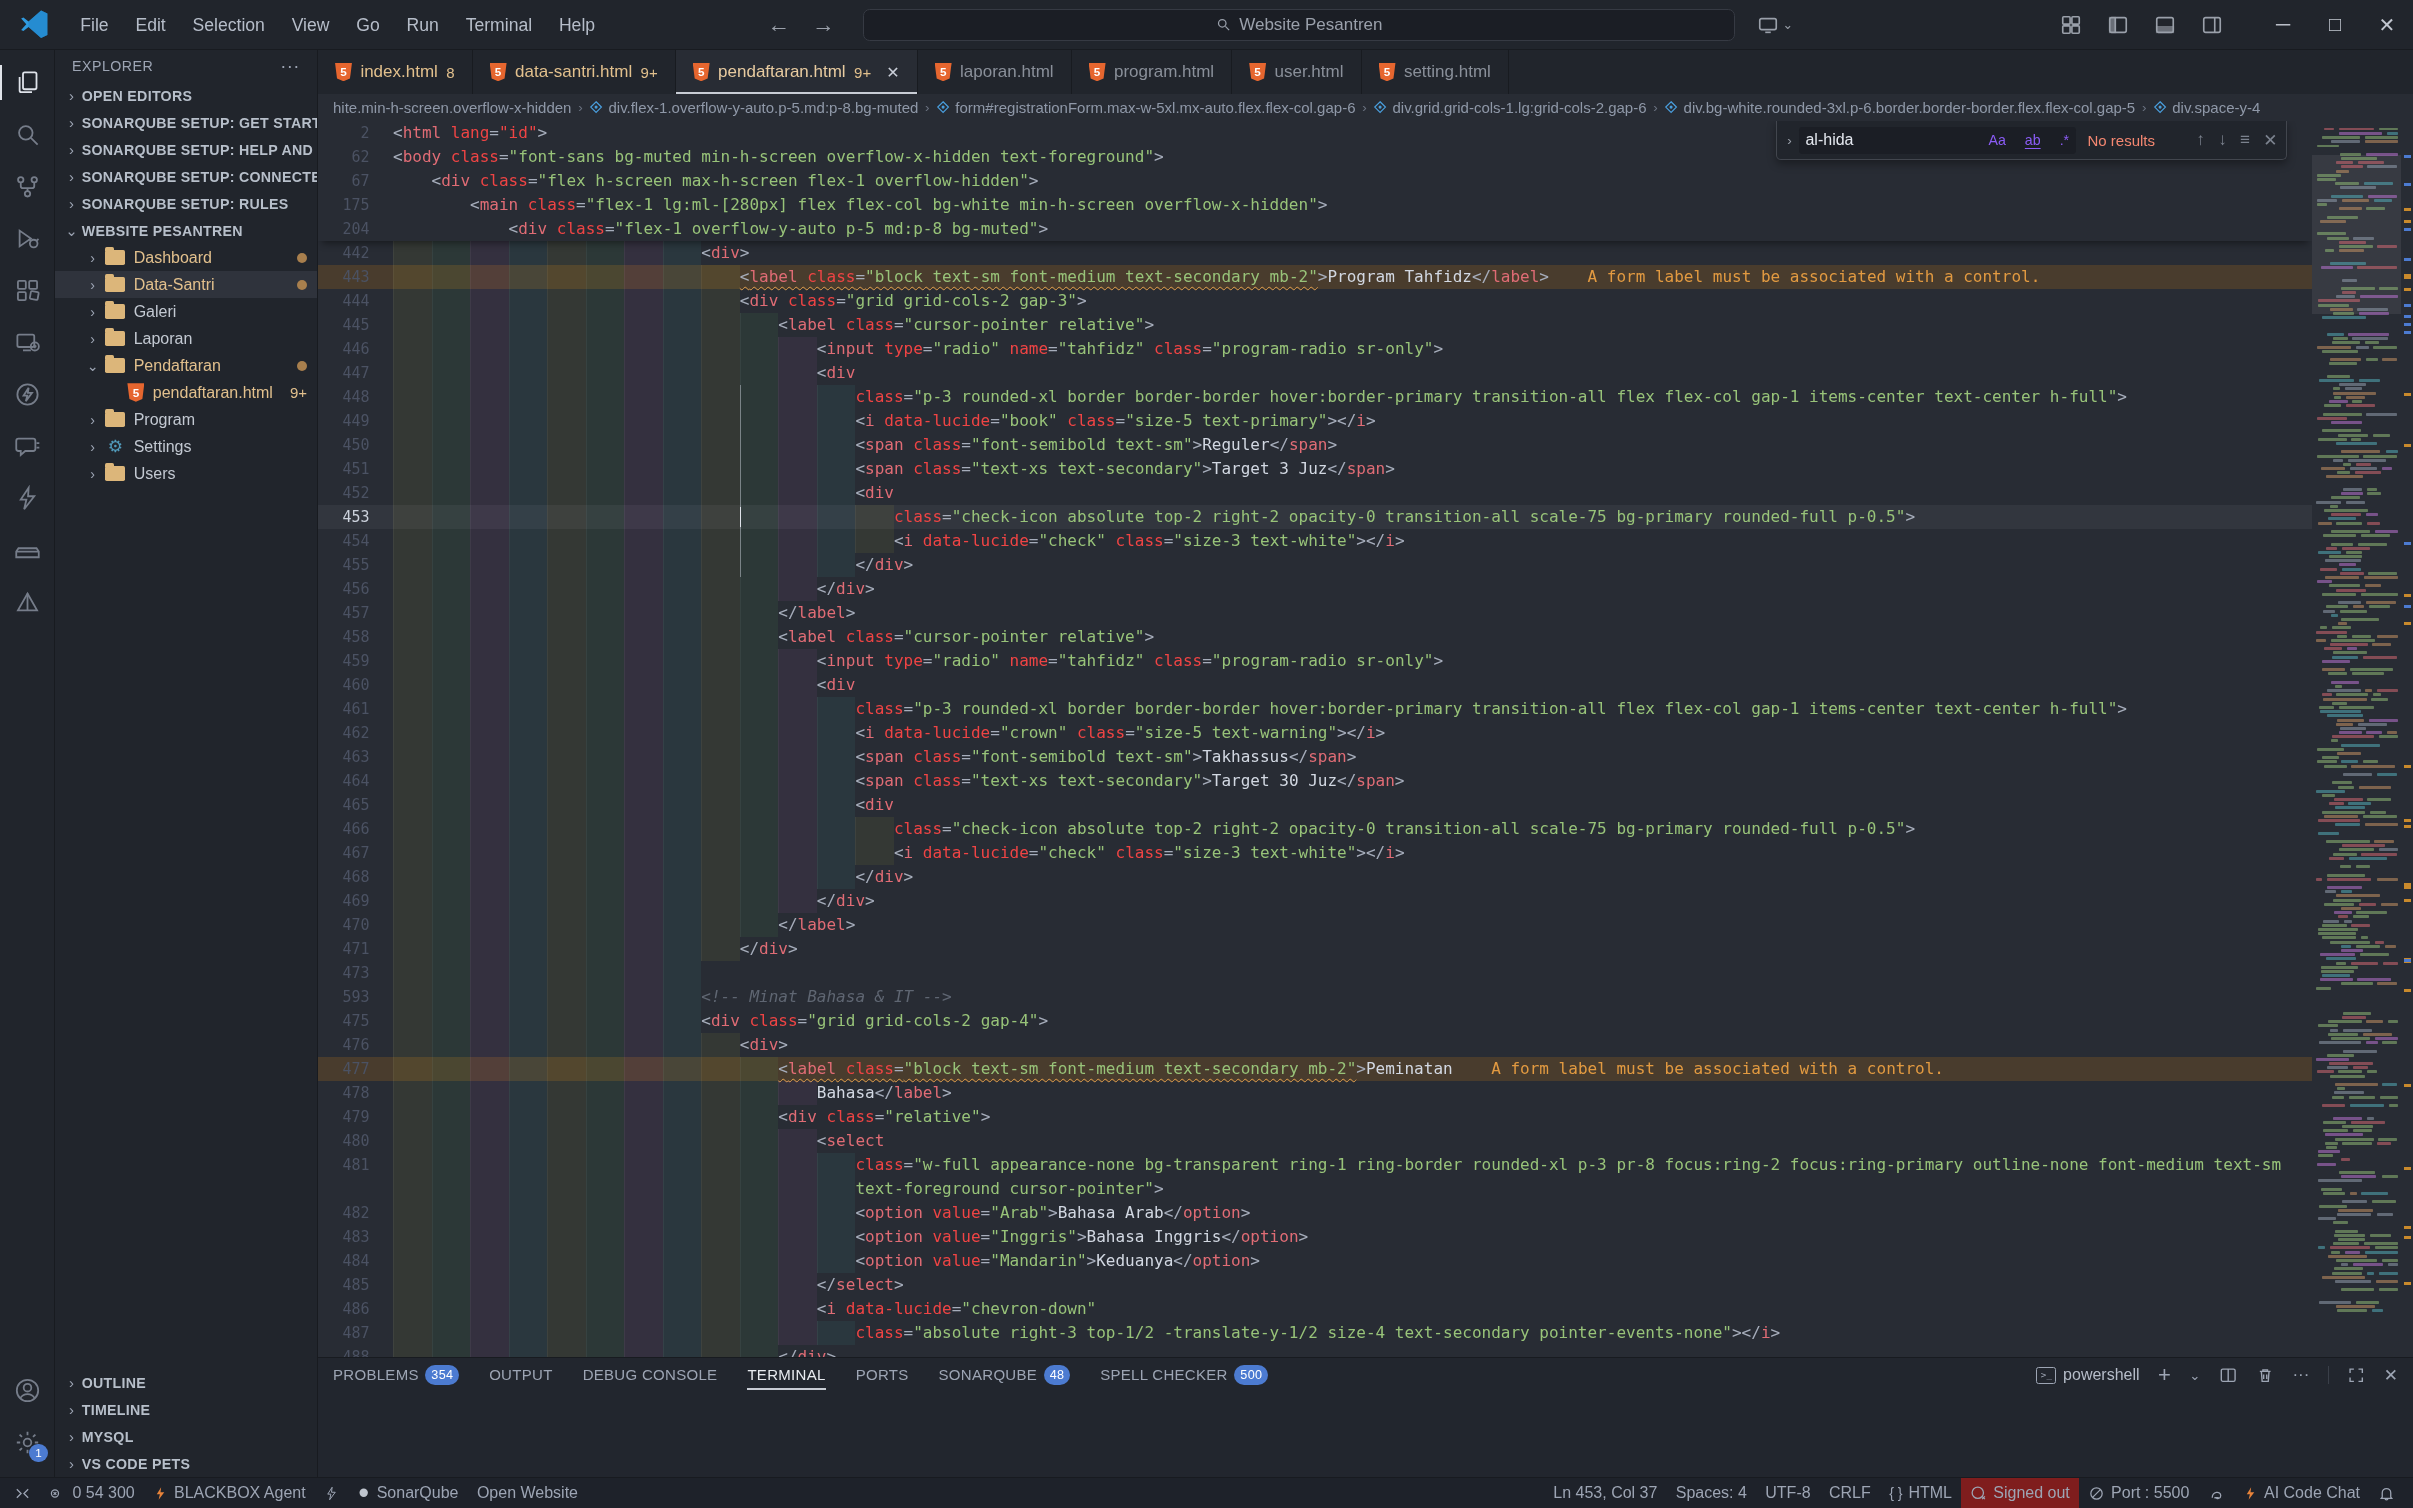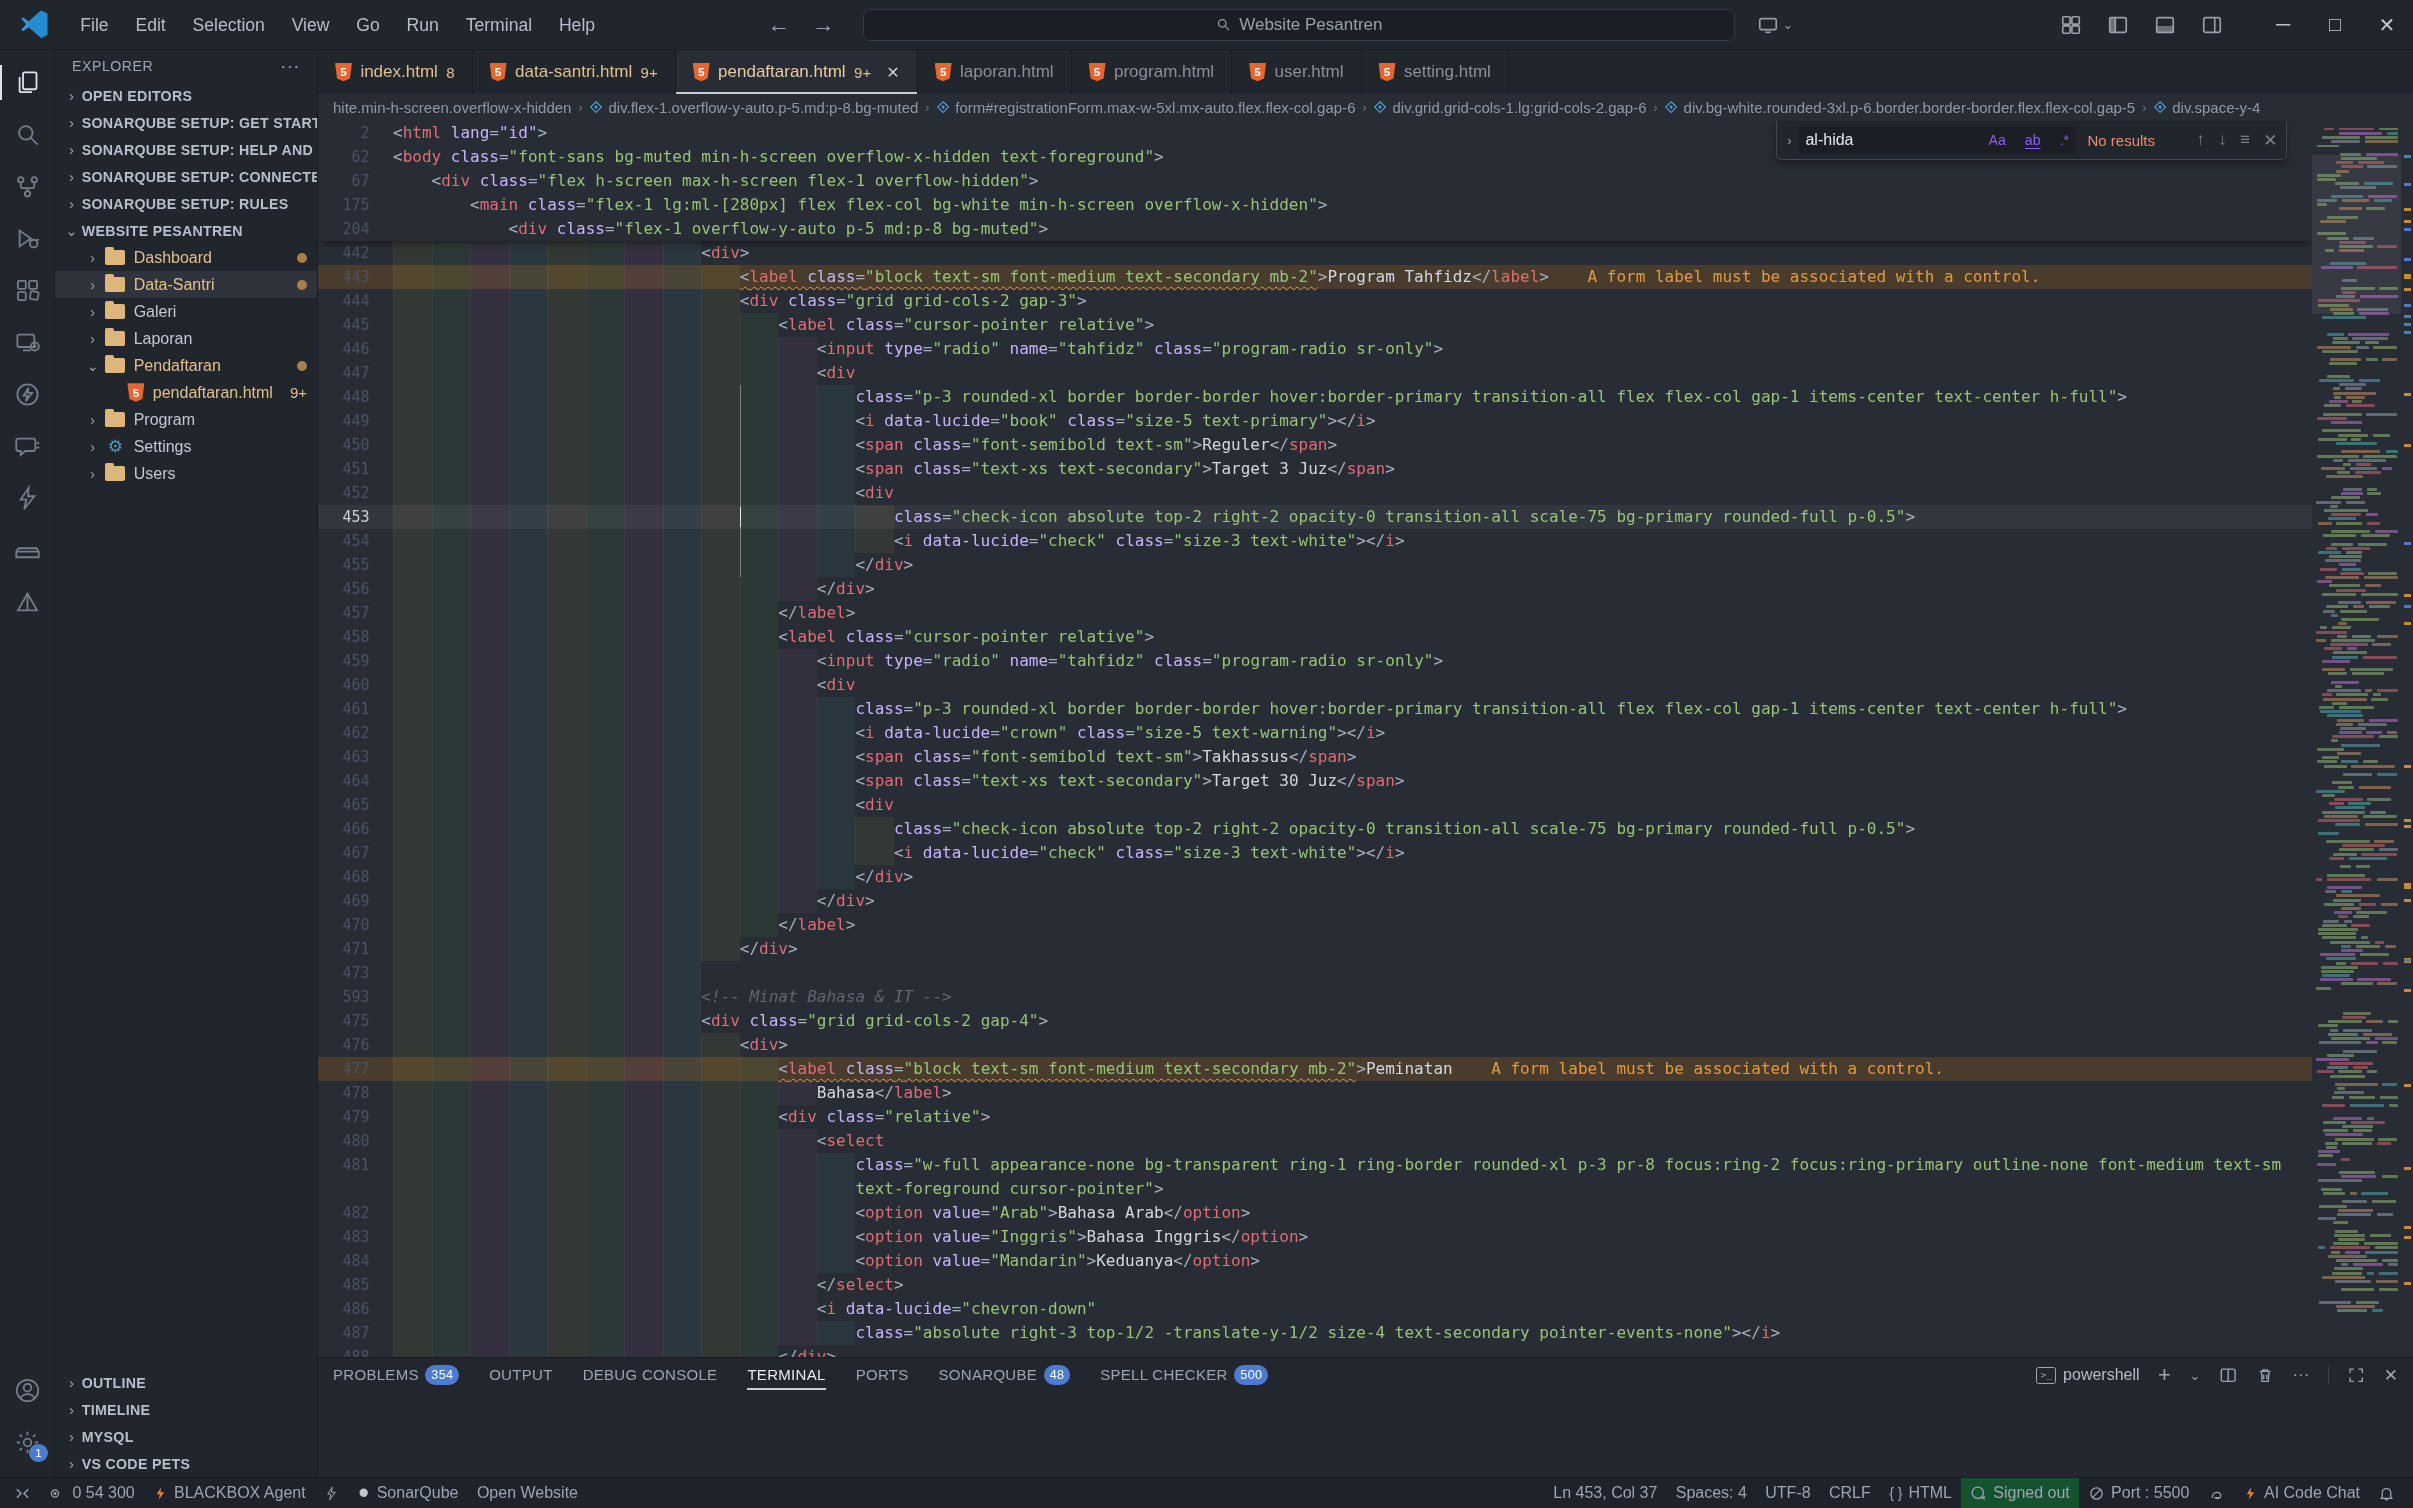--- a/index.html
+++ b/index.html
@@ -73,21 +73,21 @@
   .code-area { position:absolute; inset:0 101px 0 0; overflow:hidden; }
   .cl { position:relative; height:24px; line-height:24px; white-space:pre; font-family:"DejaVu Sans Mono", monospace; font-size:16px; color:#abb2bf; }
   .cl .g { display:inline-block; width:75px; padding-right:23.5px; text-align:right; color:#4b5263; font-size:15px; }
   .cl .g.gcur { color:#ccd2dc; }
   .cl.cur { background:rgba(255,255,255,0.05); }
   .cl.warnline { background:rgba(190,120,25,0.22); }
   .st { display:inline-block; width:4ch; height:24px; vertical-align:top; border-left:0.8px solid rgba(255,255,255,0.05); }
   .st0 { background:rgba(255,255,64,0.06); } .st1 { background:rgba(127,255,127,0.06); }
   .st2 { background:rgba(255,127,255,0.06); } .st3 { background:rgba(79,236,236,0.06); }
   .st.ag { border-left-color:rgba(200,205,215,0.5); }
-  .t { color:#e06c75; } .a { color:#c4b5fd; } .s { color:#98c379; } .p { color:#a6adbb; }
+  .t { color:#e06c75; } .a { color:#ef4444; } .s { color:#98c379; } .p { color:#a6adbb; }
   .x { color:#d2d8e2; } .c { color:#5f6672; font-style:italic; } .w { color:#e29a41; }
   .q { text-decoration:underline wavy #e2a04e 0.8px; text-underline-offset:4.2px; }
   .cursor-bar { position:absolute; width:1.7px; top:1.7px; bottom:1.7px; background:#dfe3ea; }
   .sticky { box-shadow:0 5.9px 7.5px -4.2px rgba(0,0,0,0.45); position:relative; z-index:2; background:#282c34; }
 
   
   .find-widget { position:absolute; top:0; right:126px; z-index:6; width:511px; height:39px; background:#21252c; border:0.8px solid #42464e; border-top:none; border-radius:0 0 5px 5px; display:flex; align-items:center; padding:0 8.4px 0 3.4px; box-shadow:0 3.4px 8.4px rgba(0,0,0,.35); }
   .find-chev { width:18.4px; color:#9aa0aa; font-size:13.4px; text-align:center; }
   .find-input { flex:0 0 277px; height:27px; background:#1b1e25; border-radius:3.4px; display:flex; align-items:center; padding:0 6.7px; color:#e4e8ef; font-size:16px; }
   .find-input .opts { margin-left:auto; display:flex; gap:19px; color:#8b5cf6; font-size:14.2px; }
@@ -111,21 +111,21 @@
   .pbadge { background:#4c7bd1; color:#fff; font-size:12.6px; min-width:25px; height:20px; border-radius:10px; display:inline-flex; align-items:center; justify-content:center; padding:0 5.9px; }
   .panel-right { margin-left:auto; display:flex; align-items:center; gap:18.4px; color:#9da5b4; font-size:17px; }
   .term-chip { display:flex; align-items:center; gap:6.7px; font-size:16px; color:#b6bdc9; }
   .term-box { width:20px; height:17px; border:1.7px solid #9da5b4; border-radius:2.5px; font-size:9.2px; line-height:13.4px; text-align:center; color:#9da5b4; font-family:"DejaVu Sans Mono",monospace; }
   .psep { width:0.8px; height:18.4px; background:#3a3f49; }
   .terminal { flex:1; padding:22px 0 0 18.4px; font-family:"DejaVu Sans Mono", monospace; font-size:16px; color:#ed64b5; }
 
   
   .statusbar { height:31px; background:#1e222a; border-top:0.8px solid #181b20; display:flex; align-items:center; font-size:16px; color:#9da5b4; padding:0 8.4px 0 5px; flex:0 0 31px; }
   .sb-item { display:flex; align-items:center; gap:5.9px; padding:0 9.2px; height:31px; white-space:nowrap; }
-  .sb-item.boxed { background:#14532d; }
+  .sb-item.boxed { background:#7f1d1d; }
   .sb-right { margin-left:auto; display:flex; align-items:flex-start; }
   .sb-ico { display:inline-flex; align-items:center; }
 </style>
 </head>
 <body>
 
 <div class="app">
 
   <div class="titlebar">
     <svg class="vscode-logo" viewBox="0 0 100 100">

